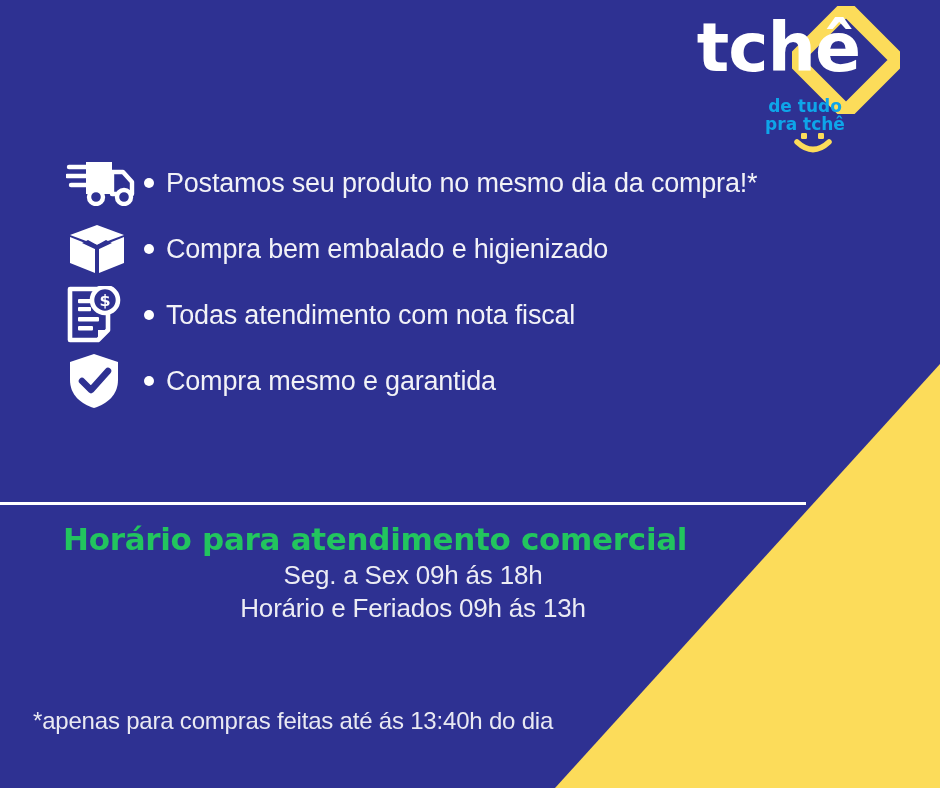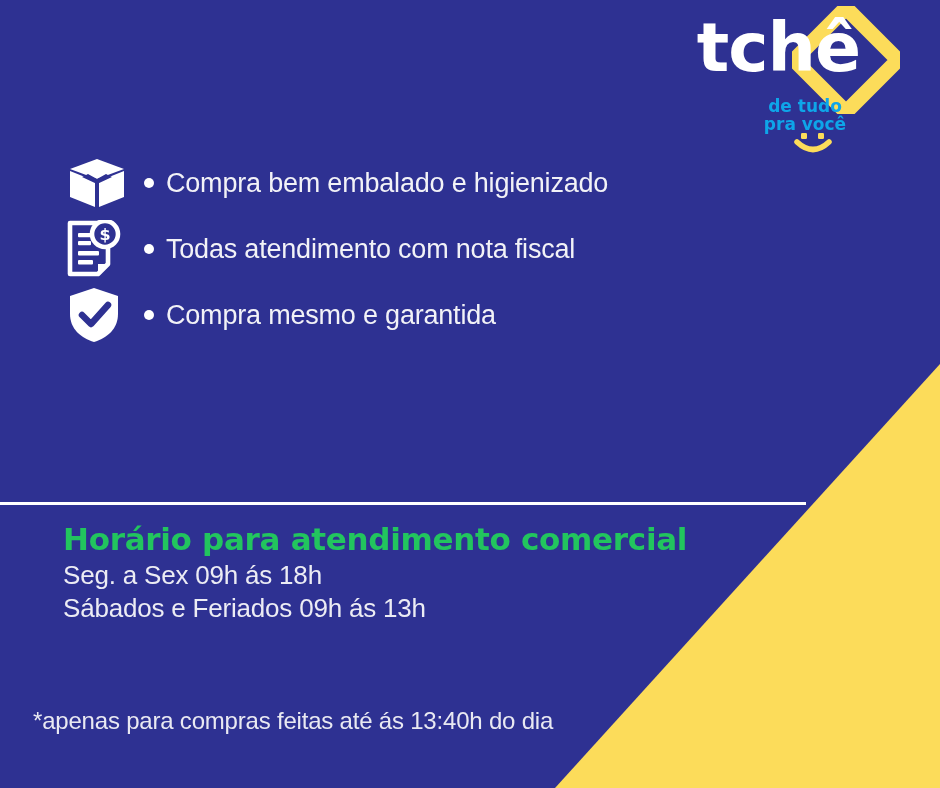--- a/index.html
+++ b/index.html
@@ -136,20 +136,21 @@
     line-height: 1.25;
     font-family: "DejaVu Sans", sans-serif;
   }
   .hours-line {
     color: #ececf4;
     font-size: 26px;
     font-weight: 300;
     line-height: 1.28;
     letter-spacing: -0.2px;
     font-family: "Liberation Sans", sans-serif;
+    text-align: center;
   }
 
   
   .footnote {
     position: absolute;
     left: 33px;
     top: 707px;
     color: #e9e9f2;
     font-size: 24px;
     font-weight: 400;
@@ -169,32 +170,49 @@
   <div class="logo-block">
 
     <svg class="logo-diamond" viewBox="0 0 108 108">
       <polygon points="54,2 106,54 54,106 2,54" fill="none" stroke="#FCDC5A" stroke-width="15"></polygon>
     </svg>
 
     <div class="logo-word">tchê</div>
 
     <div class="logo-tagline">
       <div>de tudo</div>
-      <div>pra você</div>
+      <div>pra tchê</div>
     </div>
 
     <svg class="logo-smile" viewBox="0 0 42 22">
       <rect x="9" y="0" width="6" height="6" rx="1.2" fill="#FCDC5A"></rect>
       <rect x="26" y="0" width="6" height="6" rx="1.2" fill="#FCDC5A"></rect>
       <path d="M5 9 Q21 24 37 9" fill="none" stroke="#FCDC5A" stroke-width="5.5" stroke-linecap="round"></path>
     </svg>
   </div>
 
   <div class="features">
 
+    <div class="feature-row">
+      <div class="feature-icon">
+        <svg width="70" height="46" viewBox="0 0 70 46">
+          <g fill="none" stroke="#ffffff" stroke-width="4.4" stroke-linecap="round" stroke-linejoin="round">
+            <line x1="3" y1="7" x2="26" y2="7"></line>
+            <line x1="1" y1="16" x2="26" y2="16"></line>
+            <line x1="5" y1="25" x2="26" y2="25"></line>
+          </g>
+          <path d="M20 2 H46 V34 H20 Z" fill="#ffffff"></path>
+          <path d="M46 12 H57 L66 22 V34 H46 Z" fill="none" stroke="#ffffff" stroke-width="4.4" stroke-linejoin="round"></path>
+          <circle cx="30" cy="37" r="7" fill="#2E3192" stroke="#ffffff" stroke-width="4.4"></circle>
+          <circle cx="58" cy="37" r="7" fill="#2E3192" stroke="#ffffff" stroke-width="4.4"></circle>
+        </svg>
+      </div>
+      <span class="feature-bullet"></span>
+      <span class="feature-text">Postamos seu produto no mesmo dia da compra!*</span>
+    </div>
 
     <div class="feature-row">
       <div class="feature-icon">
         <svg width="62" height="52" viewBox="0 0 62 52">
           <polygon points="31,2 58,12 31,22 4,12" fill="#ffffff"></polygon>
           <polygon points="4,14 29,24 29,50 4,40" fill="#ffffff"></polygon>
           <polygon points="33,24 58,14 58,40 33,50" fill="#ffffff"></polygon>
           <polygon points="31,22 22,17 16,20 31,27 46,20 40,17" fill="#2E3192"></polygon>
         </svg>
       </div>
@@ -231,18 +249,18 @@
       <span class="feature-bullet"></span>
       <span class="feature-text">Compra mesmo e garantida</span>
     </div>
   </div>
 
   <div class="divider"></div>
 
   <div class="hours">
     <div class="hours-title">Horário para atendimento comercial</div>
     <div class="hours-line">Seg. a Sex 09h ás 18h</div>
-    <div class="hours-line">Sábados e Feriados 09h ás 13h</div>
+    <div class="hours-line">Horário e Feriados 09h ás 13h</div>
   </div>
 
   <div class="footnote">*apenas para compras feitas até ás 13:40h do dia</div>
 
 </div>
 
 </body></html>

